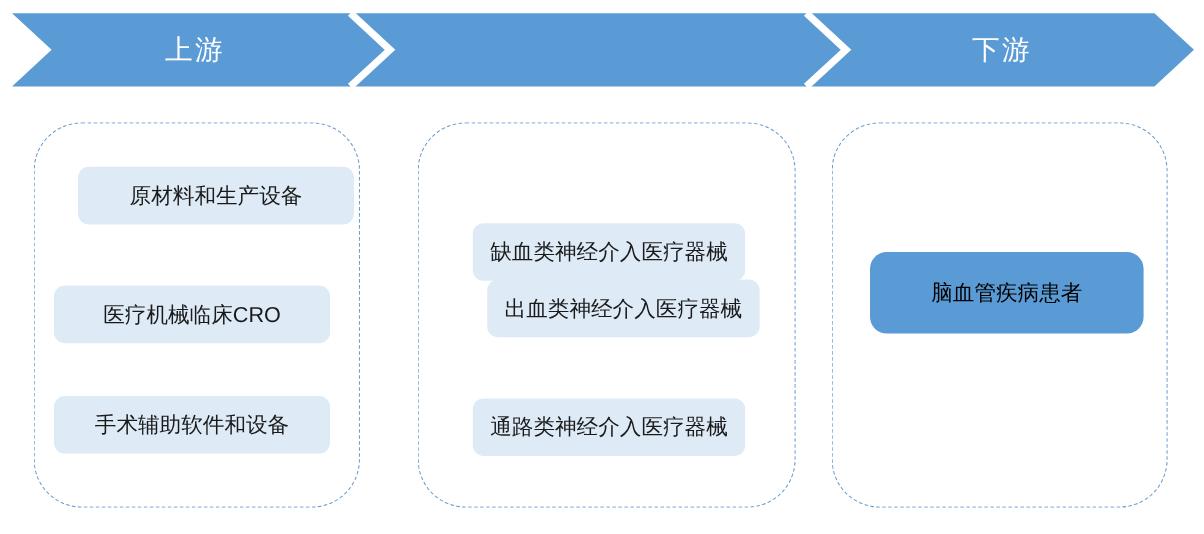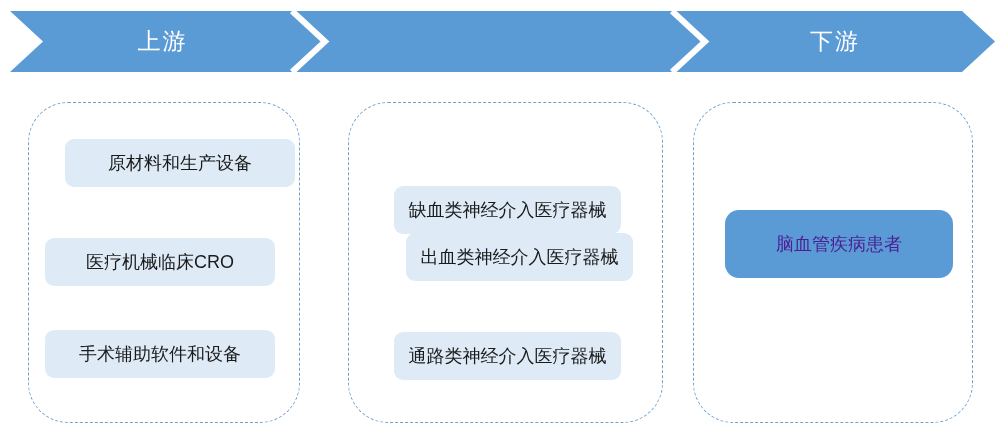--- a/index.html
+++ b/index.html
@@ -52,21 +52,21 @@
   .g1 .b2{top:135px;}
   .g1 .b3{top:227px;}
   .g2 .item-box{left:45px;width:227px;height:48px;}
   .g2 .b1{top:41px;margin-top:42px;}
   .g2 .b2{top:130px;margin-left:12px;}
   .g2 .b3{top:229px;font-family:Liberation Mono, monospace;}
   .g3 .item-box{
     left:31px;width:228px;height:68px;top:107px;
     background:var(--highlight-box);
     border-radius:14px;
-    color:#4c1d95;
+    color:#000000;
   }
 </style>
 </head>
 <body>
 
 <div class="canvas">
 
   <svg class="banner-svg" width="1003" height="85" viewBox="0 0 1003 85">
     <path class="arrow-body" d="M10,11 L962,11 L995,41.5 L962,72 L10,72 L43,41.5 Z"></path>
     <polyline class="chevron-sep" points="292,11 325,41.5 292,72"></polyline>

